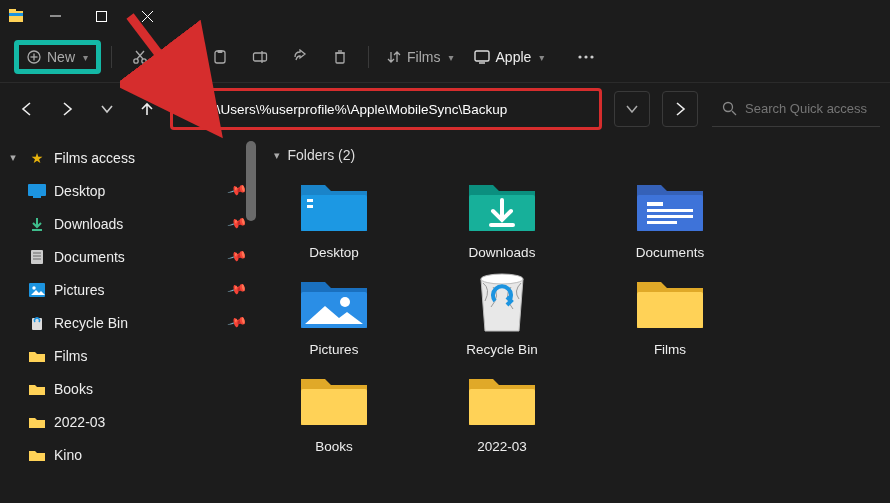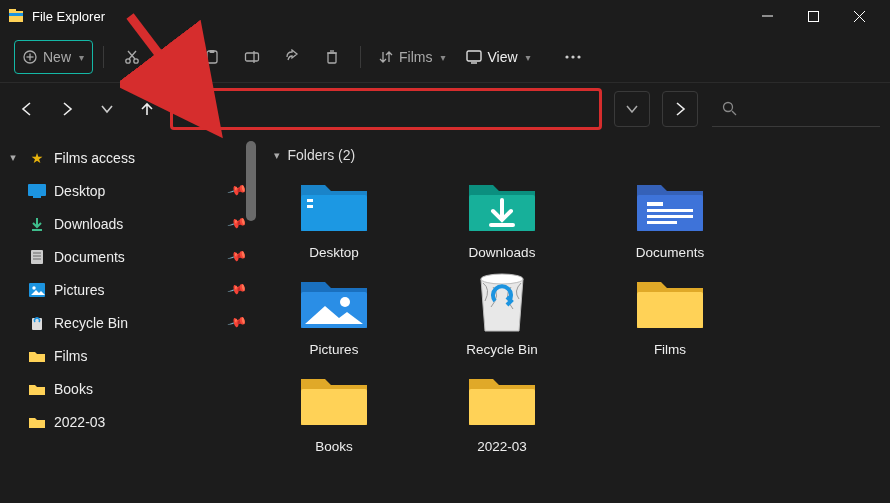--- a/index.html
+++ b/index.html
@@ -7,21 +7,21 @@
 
 
 .titlebar { height: 32px; display: flex; align-items: center; padding: 0 8px; }
 .titlebar-icon { width: 16px; height: 16px; margin-right: 8px; }
 .titlebar-title { font-size: 13px; flex: 1; }
 .win-ctrl { width: 46px; height: 32px; display: flex; align-items: center; justify-content: center; color: #fff; }
 
 
 .toolbar { height: 50px; display: flex; align-items: center; padding: 0 14px; gap: 4px; }
 .tb-btn { height: 34px; min-width: 36px; padding: 0 8px; display: flex; align-items: center; justify-content: center; color: #aaa; border-radius: 4px; gap: 6px; font-size: 14px; }
-.tb-btn.new { border: 1px solid #14b8a6; }
+.tb-btn.new { border: 5px solid #14b8a6; }
 .tb-btn .chev { font-size: 10px; margin-left: 2px; color: #888; }
 .tb-sep { width: 1px; height: 22px; background: #3a3a3a; margin: 0 6px; }
 
 
 .navbar { height: 52px; display: flex; align-items: center; padding: 0 10px; gap: 6px; }
 .nav-btn { width: 34px; height: 34px; display: flex; align-items: center; justify-content: center; color: #ccc; border-radius: 4px; }
 .address-wrap { border: 3px solid #d62d2d; border-radius: 4px; height: 42px; width: 432px; display: flex; align-items: center; padding: 0 8px; gap: 8px; background: #1c1c1c; }
 .star { color: #e8b30c; }
 .address-text { font-size: 13.5px; color: #fff; }
 .addr-dd { width: 36px; height: 36px; border: 1px solid #3a3a3a; display: flex; align-items: center; justify-content: center; color: #aaa; border-radius: 4px; margin-left: 6px; }
@@ -67,21 +67,20 @@
 </svg>
 
 <div class="titlebar">
   <span class="titlebar-icon">
     <svg width="16" height="16">
         <rect x="1" y="3" width="14" height="11" fill="#ffd257"></rect>
         <rect x="1" y="1" width="7" height="4" fill="#ffd257"></rect>
         <rect x="1" y="5" width="14" height="3" fill="#1c94e0"></rect>
       </svg>
   </span>
-  <span class="titlebar-title">File Explorer</span>
   <div class="win-ctrl">
       <svg width="11" height="11">
         <line x1="0" y1="5" x2="11" y2="5" stroke="#fff" stroke-width="1"></line>
       </svg>
     </div>
   <div class="win-ctrl">
       <svg width="11" height="11">
         <rect x="0.5" y="0.5" width="10" height="10" fill="none" stroke="#fff" stroke-width="1"></rect>
       </svg>
     </div>
@@ -154,21 +153,21 @@
     <span>Films</span>
     <span class="chev">▾</span>
   </div>
   <div class="tb-btn">
     <span>
         <svg width="16" height="14">
           <rect x="1" y="1" width="14" height="10" rx="1.5" fill="none" stroke="#ddd" stroke-width="1.4"></rect>
           <line x1="5" y1="13" x2="11" y2="13" stroke="#ddd" stroke-width="1.4"></line>
         </svg>
       </span>
-    <span style="color:#eee">View</span>
+    <span style="color:#eee">Apple</span>
     <span class="chev">▾</span>
   </div>
   <div class="tb-btn" style="margin-left:12px">
       <svg width="18" height="6">
         <circle cx="3" cy="3" r="1.6" fill="#ccc"></circle>
         <circle cx="9" cy="3" r="1.6" fill="#ccc"></circle>
         <circle cx="15" cy="3" r="1.6" fill="#ccc"></circle>
       </svg>
     </div>
 </div>
@@ -192,39 +191,41 @@
       </svg>
     </div>
   <div class="nav-btn">
       <svg width="16" height="16">
         <path d="M8 14 L8 3 M3 8 L8 3 L13 8" fill="none" stroke="#eee" stroke-width="1.6"></path>
       </svg>
     </div>
 
   <div class="address-wrap">
     <span class="star">★</span>
+    <span class="address-text">C:\Users\%userprofile%\Apple\MobileSync\Backup</span>
   </div>
   <div class="addr-dd">
       <svg width="12" height="8">
         <path d="M1 1 L6 7 L11 1" fill="none" stroke="#aaa" stroke-width="1.5"></path>
       </svg>
     </div>
   <div class="addr-dd">
       <svg width="16" height="16">
         <path d="M5 2 L12 8 L5 14" fill="none" stroke="#eee" stroke-width="1.6"></path>
       </svg>
     </div>
 
   <div class="search-wrap">
     <span>
         <svg width="15" height="15">
           <circle cx="6" cy="6" r="4.5" fill="none" stroke="#888" stroke-width="1.3"></circle>
           <line x1="10" y1="10" x2="14" y2="14" stroke="#888" stroke-width="1.3"></line>
         </svg>
       </span>
+    <input class="search-input" placeholder="Search Quick access" style="">
   </div>
 </div>
 
 <div class="main">
 
   <div class="sidebar">
     <div class="side-scroll"></div>
     <div class="side-group">
       <div class="side-item">
         <span class="expander">▾</span>
@@ -301,20 +302,28 @@
         <span>Books</span>
       </div>
       <div class="side-item side-sub">
         <span class="ic">
             <svg width="18" height="14">
               <path d="M1 3 L7 3 L9 5 L17 5 L17 13 L1 13 Z" fill="#ffd257"></path>
             </svg>
           </span>
         <span>2022-03</span>
       </div>
+      <div class="side-item side-sub">
+        <span class="ic">
+            <svg width="18" height="14">
+              <path d="M1 3 L7 3 L9 5 L17 5 L17 13 L1 13 Z" fill="#ffd257"></path>
+            </svg>
+          </span>
+        <span>Kino</span>
+      </div>
     </div>
   </div>
 
   <div class="content">
     <div class="section-hdr">
       <span style="font-size:11px;color:#aaa">▾</span>
       <span>Folders (2)</span>
     </div>
 
     <div class="grid">

